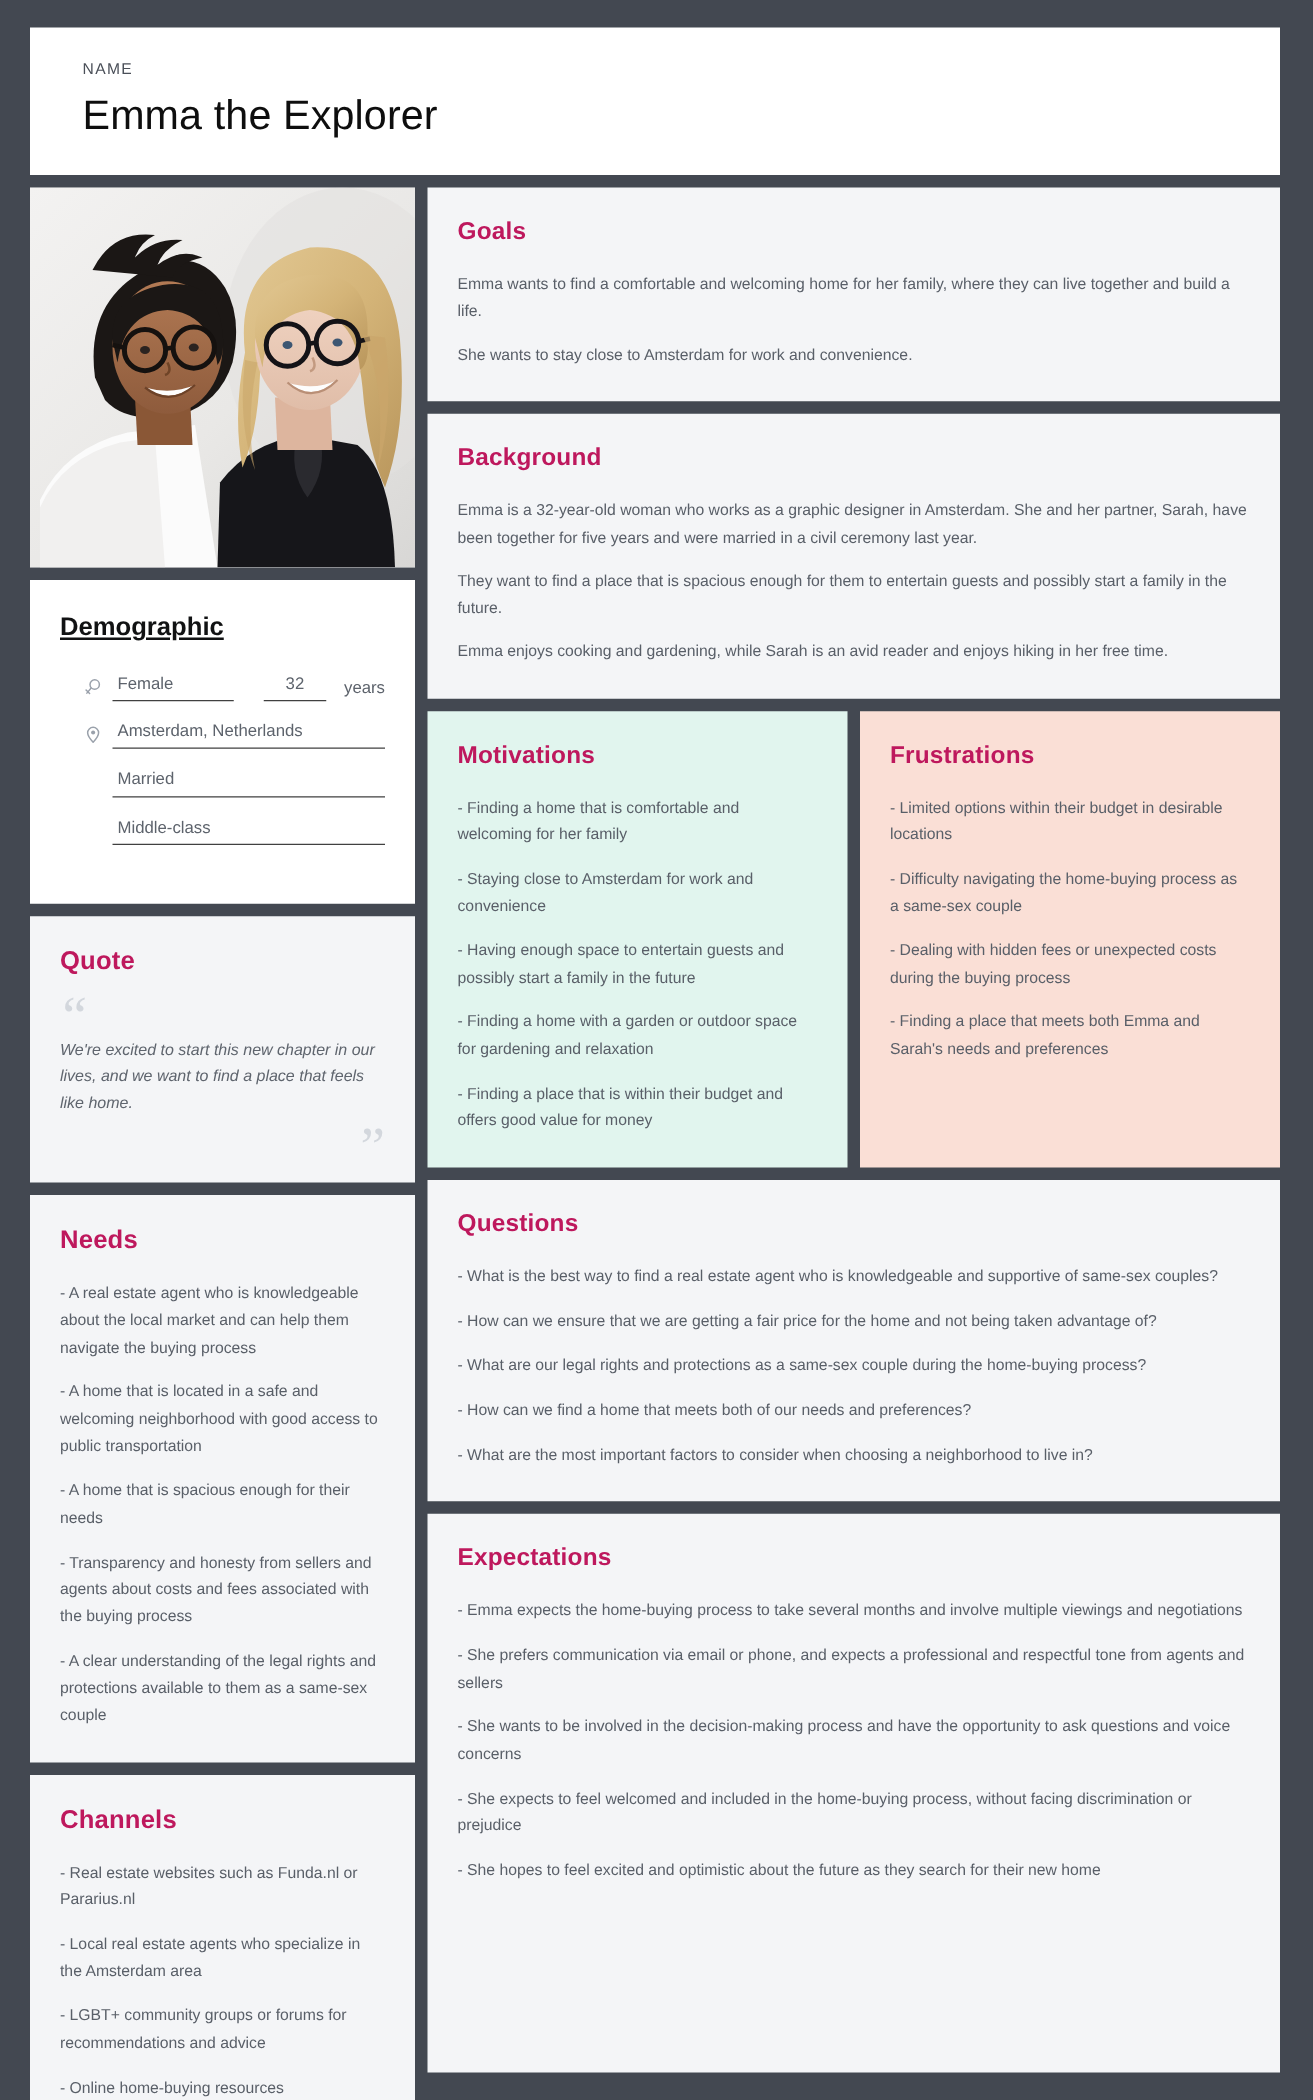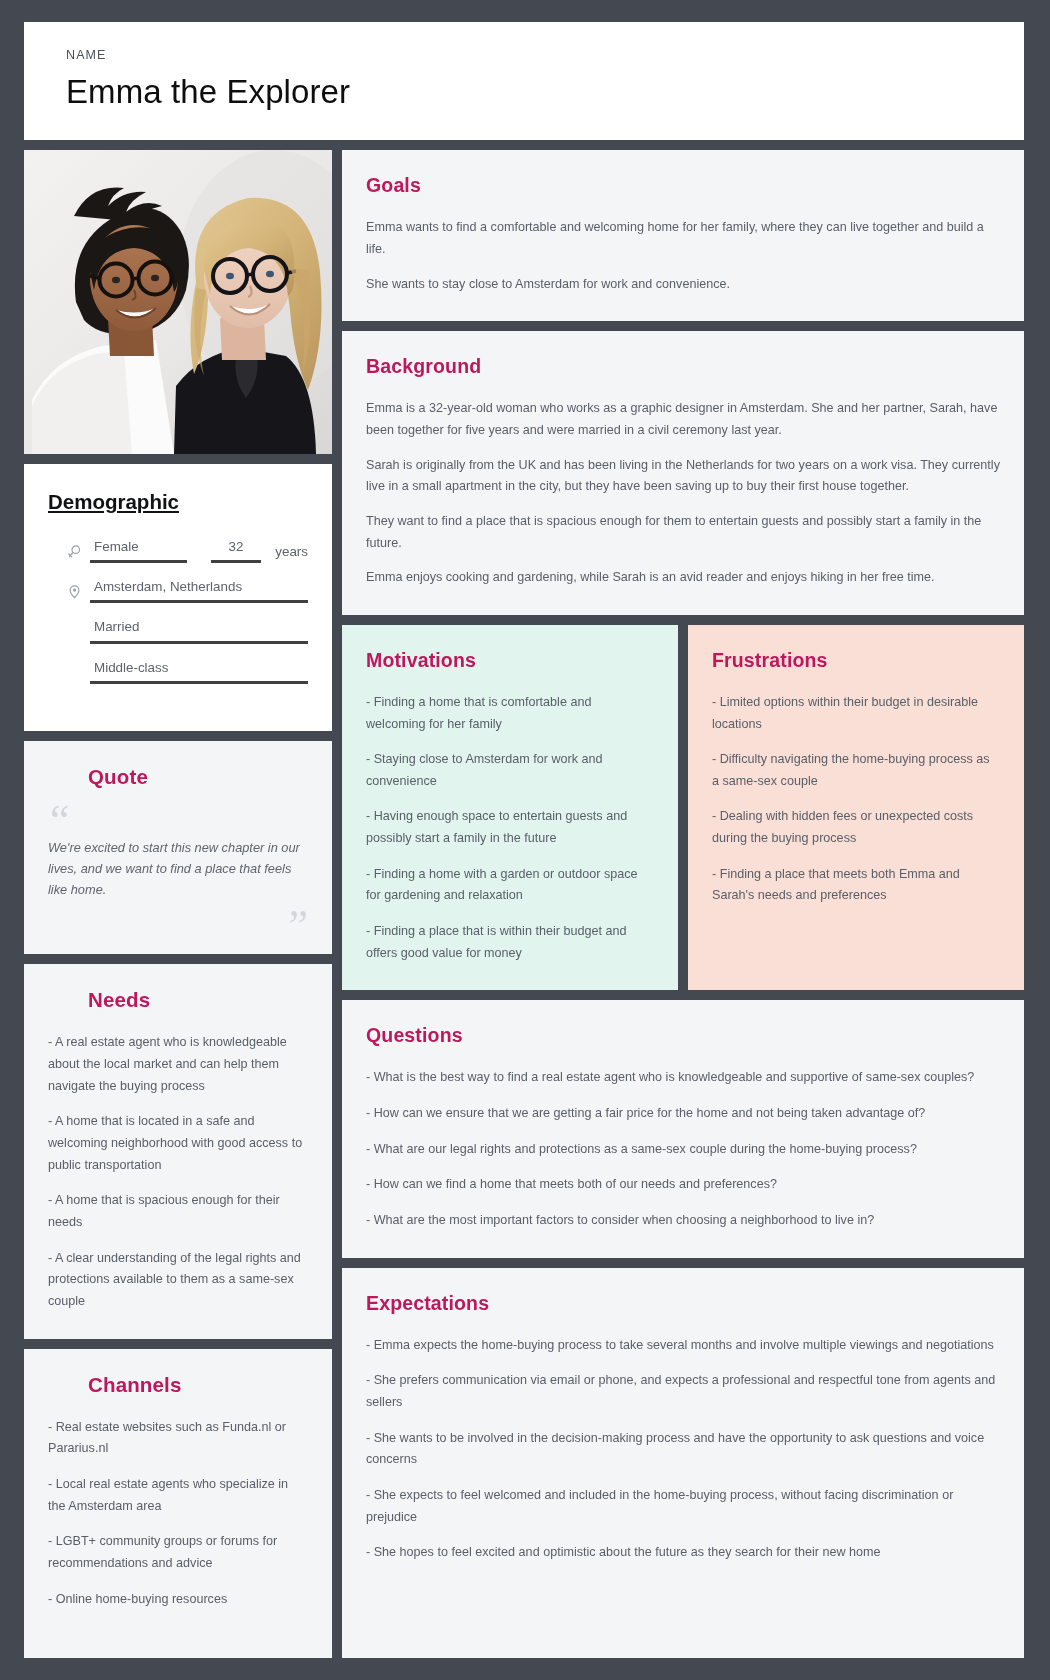--- a/index.html
+++ b/index.html
@@ -69,21 +69,21 @@
     background: #f4f5f7;
     padding: 24px 24px 26px 24px;
   }
   .card-title {
     font-size: 19.5px;
     font-weight: 700;
     color: #be185d;
     letter-spacing: 0.15px;
     margin-bottom: 20px;
   }
-  .card-title.lg { font-size: 20.5px; margin-left: 40px; }
+  .card-title.lg { font-size: 20.5px; }
 
   .para {
     font-size: 12.6px;
     line-height: 1.72;
     color: #595f68;
     margin-bottom: 13px;
   }
   .para:last-child { margin-bottom: 0; }
 
   .bullet {
@@ -117,21 +117,21 @@
   .demo-icon {
     width: 20px;
     flex: 0 0 20px;
     display: flex;
     align-items: center;
     justify-content: center;
     color: #9aa1ab;
     margin-bottom: 4px;
   }
   .demo-field {
-    border-bottom: 3px solid #404040;
+    border-bottom: 1px solid #404040;
     padding: 0 4px 4px 4px;
     font-size: 13.4px;
     color: #5d636c;
     line-height: 1.35;
   }
   .demo-field.gender { width: 116px; margin-left: 6px; }
   .demo-field.age { width: 60px; text-align: center; margin-left: 24px; }
   .demo-unit {
     font-size: 13.4px;
     color: #5d636c;
@@ -315,20 +315,21 @@
         <div class="quote-mark">“</div>
         <div class="quote-text">We're excited to start this new chapter in our lives, and we want to find a place that feels like home.</div>
         <div class="quote-mark-end">”</div>
       </div>
 
       <div class="card needs-card">
         <div class="card-title lg">Needs</div>
         <div class="bullet">- A real estate agent who is knowledgeable about the local market and can help them navigate the buying process</div>
         <div class="bullet">- A home that is located in a safe and welcoming neighborhood with good access to public transportation</div>
         <div class="bullet">- A home that is spacious enough for their needs</div>
+        <div class="bullet">- Transparency and honesty from sellers and agents about costs and fees associated with the buying process</div>
         <div class="bullet">- A clear understanding of the legal rights and protections available to them as a same-sex couple</div>
       </div>
 
       <div class="card channels-card">
         <div class="card-title lg">Channels</div>
         <div class="bullet">- Real estate websites such as Funda.nl or Pararius.nl</div>
         <div class="bullet">- Local real estate agents who specialize in the Amsterdam area</div>
         <div class="bullet">- LGBT+ community groups or forums for recommendations and advice</div>
         <div class="bullet">- Online home-buying resources</div>
       </div>
@@ -339,21 +340,20 @@
 
       <div class="card goals-card">
         <div class="card-title">Goals</div>
         <div class="para">Emma wants to find a comfortable and welcoming home for her family, where they can live together and build a life.</div>
         <div class="para">She wants to stay close to Amsterdam for work and convenience.</div>
       </div>
 
       <div class="card background-card">
         <div class="card-title">Background</div>
         <div class="para">Emma is a 32-year-old woman who works as a graphic designer in Amsterdam. She and her partner, Sarah, have been together for five years and were married in a civil ceremony last year.</div>
-        <div class="para">Sarah is originally from the UK and has been living in the Netherlands for two years on a work visa. They currently live in a small apartment in the city, but they have been saving up to buy their first house together.</div>
         <div class="para">They want to find a place that is spacious enough for them to entertain guests and possibly start a family in the future.</div>
         <div class="para">Emma enjoys cooking and gardening, while Sarah is an avid reader and enjoys hiking in her free time.</div>
       </div>
 
       <div class="mf-row">
 
         <div class="card mint">
           <div class="card-title">Motivations</div>
           <div class="bullet">- Finding a home that is comfortable and welcoming for her family</div>
           <div class="bullet">- Staying close to Amsterdam for work and convenience</div>

